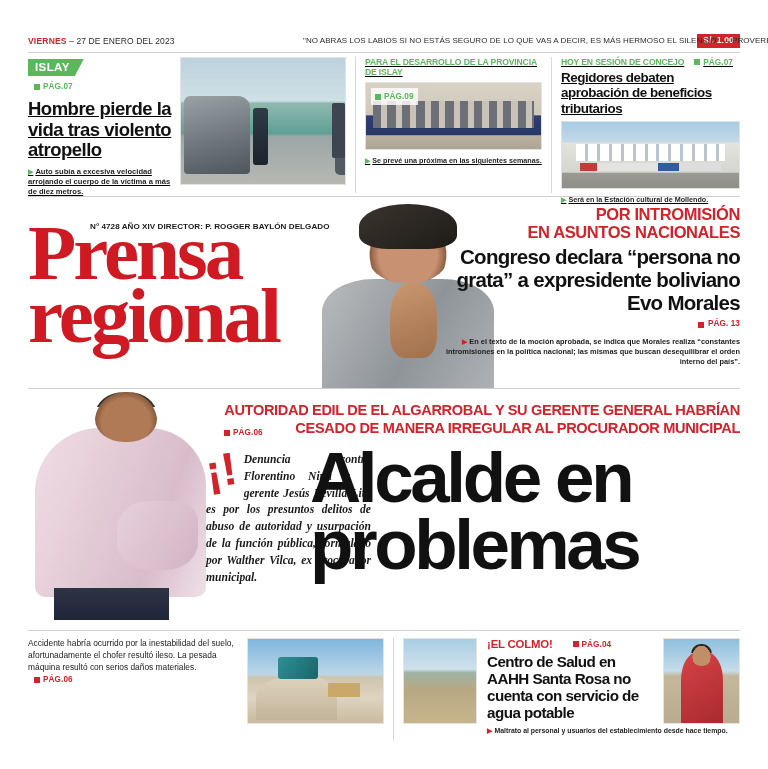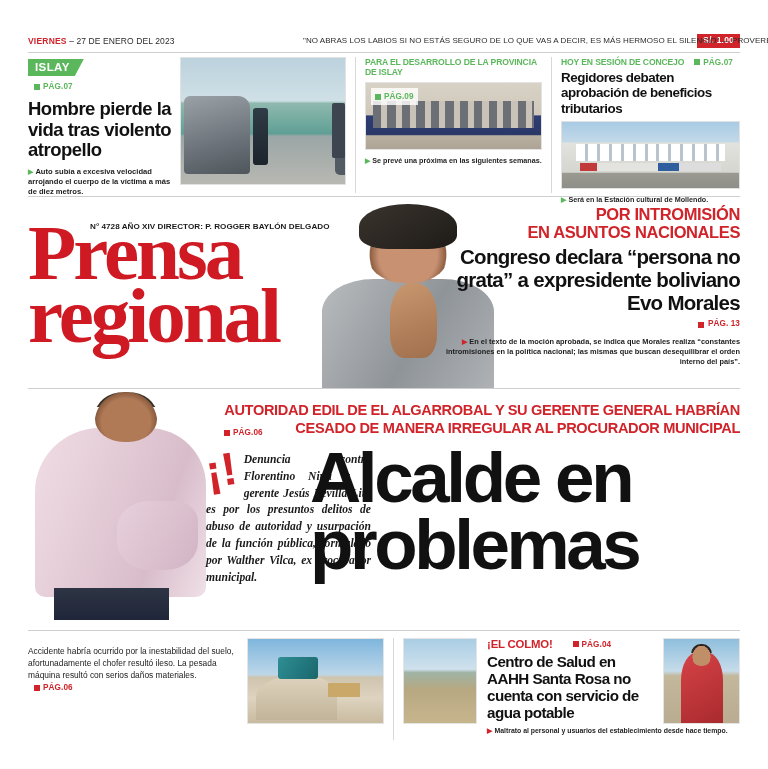--- a/index.html
+++ b/index.html
@@ -30,20 +30,21 @@
   .price-chip {
     background: #d1232a; color: #fff; font-weight: bold; font-size: 8.5px;
     padding: 2px 6px 3px; letter-spacing: .2px; line-height: 1;
   }
   .rule-top { position: absolute; left: 28px; top: 52px; width: 712px; height: 1px; background: #cfcfcf; }
 
   
   .strip {
     position: absolute; left: 28px; top: 57px; width: 712px; height: 136px;
     display: flex;
+    text-decoration: underline;
   }
   .strip-col-1 { width: 318px; display: flex; }
   .s1-text { width: 152px; padding-right: 6px; }
   .s1-photo {
     width: 166px; height: 128px; overflow: hidden; position: relative;
     border: 1px solid #e2e2e2; background: #b9bec2;
   }
   .islay-tag {
     display: inline-block; background: #5bb75b; color: #fff;
     font-weight: bold; font-size: 11.5px; letter-spacing: .4px;
@@ -165,21 +166,21 @@
   .rule-main { position: absolute; left: 28px; top: 630px; width: 712px; height: 1px; background: #cfcfcf; }
 
   
   .bottom {
     position: absolute; left: 28px; top: 638px; width: 712px; height: 102px; display: flex;
   }
   .b-col-1 { width: 272px; padding-right: 10px; }
   .b-head {
     color: #d1232a; font-weight: bold; font-size: 15.6px; line-height: 1.14; letter-spacing: -.5px;
   }
-  .b-body { font-size: 8.4px; line-height: 1.42; color: #222; margin-top: 8px; }
+  .b-body { font-size: 8.4px; line-height: 1.42; color: #222; }
   .b-photo-1 {
     width: 172px; height: 86px; overflow: hidden; border: 1px solid #e4e4e4; align-self: flex-start;
   }
   .b-col-3 { width: 186px; padding: 0 8px 0 10px; }
   .b-colmo { color: #d1232a; font-weight: bold; font-size: 11.4px; letter-spacing: -.2px;
              display: flex; align-items: center; gap: 20px; }
   .b-head-3 { color: #111; font-weight: bold; font-size: 15.2px; line-height: 1.12;
               margin-top: 3px; letter-spacing: -.55px; }
   .b-cap-3 { font-size: 6.9px; color: #1d1d1d; font-weight: bold; margin-top: 6px; white-space: nowrap; }
   .b-photo-2 { width: 92px; height: 86px; overflow: hidden; border: 1px solid #e4e4e4; align-self: flex-start; }

